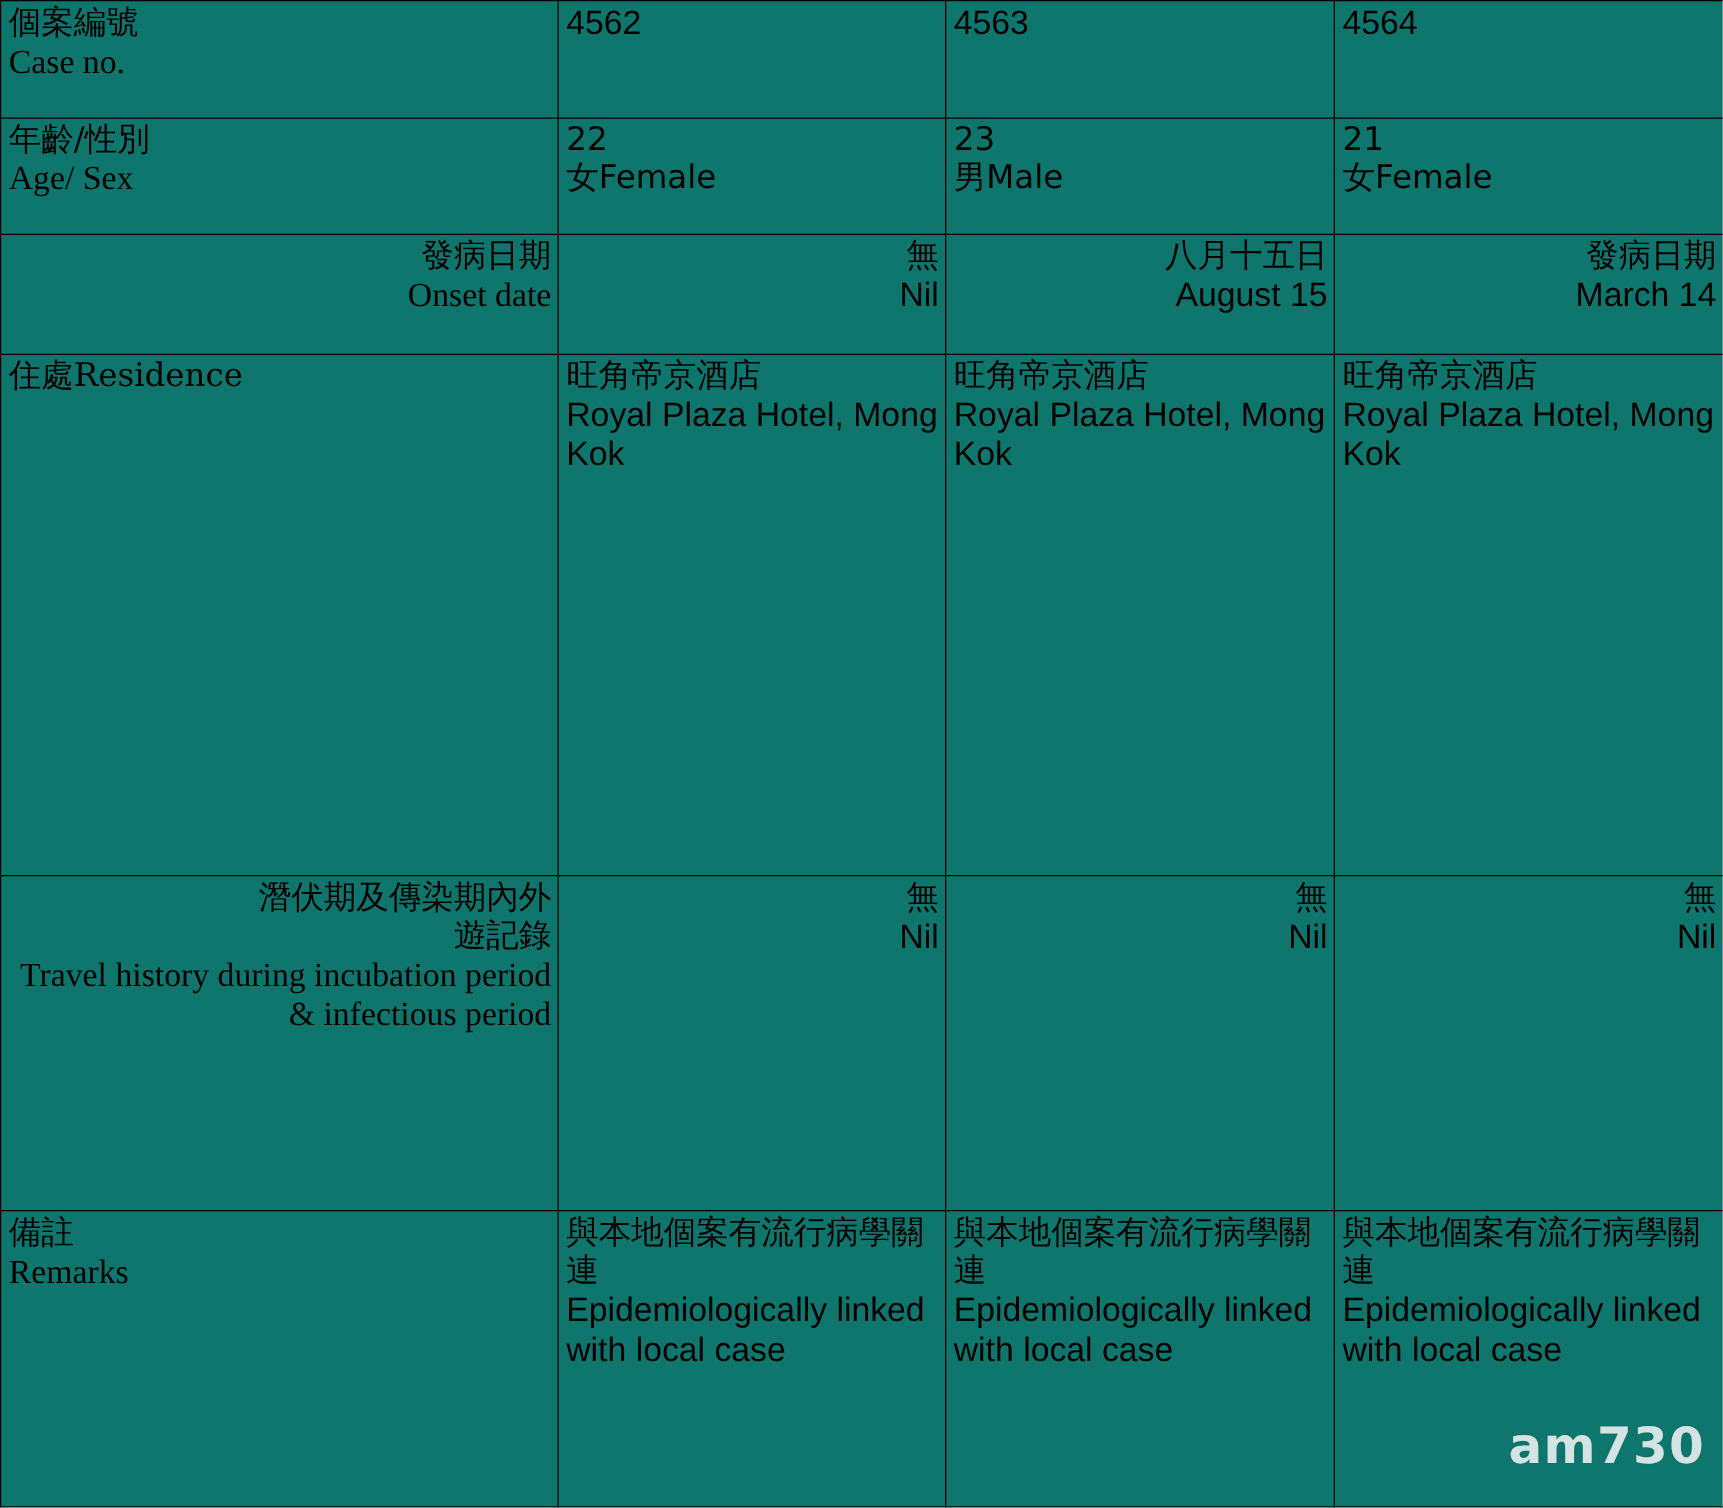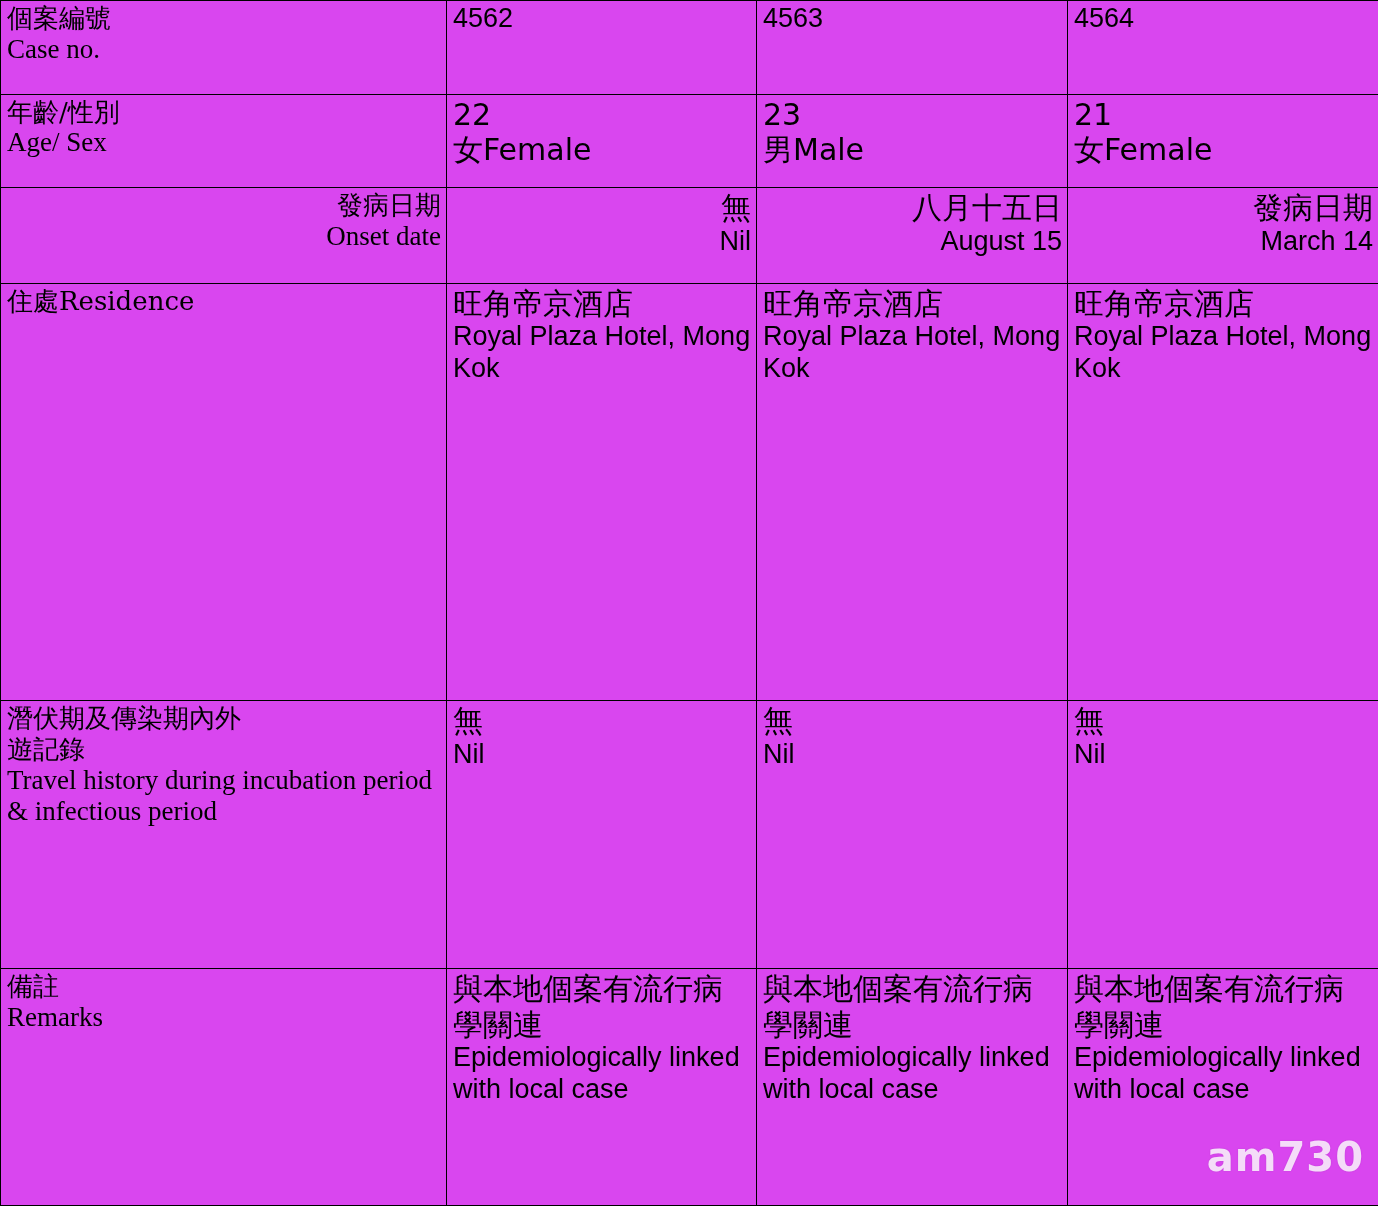--- a/index.html
+++ b/index.html
@@ -12,21 +12,21 @@
     width: 1378px;
     height: 1206px;
     overflow: hidden;
     font-family: "Liberation Serif", "DejaVu Serif", serif;
     color: #000000;
   }
   .sheet {
     position: relative;
     width: 1378px;
     height: 1206px;
-    background: #d946ef;
+    background: #0f766e;
   }
   table.case-table {
     border-collapse: collapse;
     table-layout: fixed;
     width: 1378px;
     height: 1206px;
   }
   table.case-table td {
     border: 1px solid #000000;
     vertical-align: top;
@@ -42,35 +42,35 @@
   .label-cell {
     font-family: "Liberation Serif", "DejaVu Serif", serif;
     font-size: 27px;
   }
   .value-cell {
     font-family: "Liberation Sans", "DejaVu Sans", sans-serif;
     font-size: 27px;
   }
   .zh {
     font-family: "DejaVu Sans", "Liberation Sans", sans-serif;
-    font-size: 30px;
+    font-size: 26px;
   }
   .label-cell .zh {
     font-family: "DejaVu Serif", "Liberation Serif", serif;
     font-size: 26px;
   }
   .line { display: block; white-space: pre-wrap; }
 
   
   tr.r-caseno td   { height: 84px; }
   tr.r-agesex td   { height: 84px; }
   tr.r-onset td    { height: 86px; text-align: right; }
   tr.r-symptoms td { height: 88px; }
   tr.r-residence td{ height: 392px; margin-left: 44px; }
-  tr.r-travel td   { height: 250px; }
+  tr.r-travel td   { height: 250px; text-align: right; }
   tr.r-remarks td  { height: 220px; }
 
   .watermark {
     position: absolute;
     right: 14px;
     bottom: 26px;
     font-family: "DejaVu Sans", sans-serif;
     font-size: 40px;
     font-weight: bold;
     color: rgba(255,255,255,0.82);

